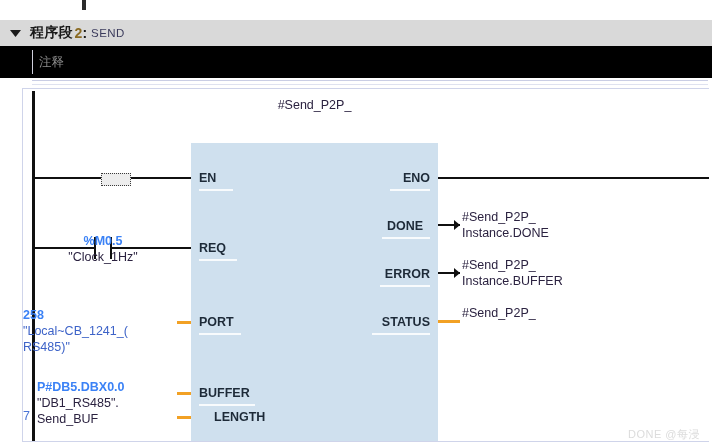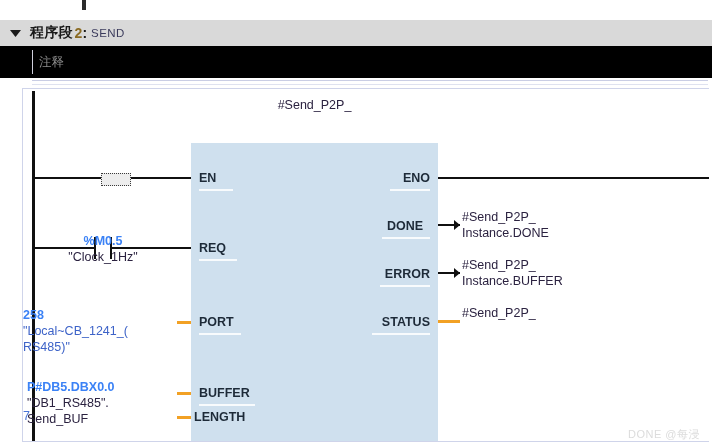--- a/index.html
+++ b/index.html
@@ -180,21 +180,21 @@
       <div class="op-sym">"Clock_1Hz"</div>
     </div>
 
     <div class="operand tright" style="left:0px;top:182px;width:152px;">
       <div class="op-addr">258</div>
       <div class="op-blue">"Local~CB_1241_(</div>
       <div class="op-blue">RS485)"</div>
     </div>
     <div class="conn-orange" style="left:154px;top:232px;width:16px;"></div>
 
-    <div class="operand tright" style="left:4px;top:254px;width:152px;">
+    <div class="operand tright" style="left:14px;top:254px;width:152px;">
       <div class="op-addr">P#DB5.DBX0.0</div>
       <div class="op-sym">"DB1_RS485".</div>
       <div class="op-sym">Send_BUF</div>
     </div>
     <div class="conn-orange" style="left:154px;top:303px;width:16px;"></div>
 
     <div class="operand tright" style="left:0px;top:319px;width:152px;">
       <div class="op-num-blue">7</div>
     </div>
     <div class="conn-orange" style="left:154px;top:327px;width:16px;"></div>
@@ -210,21 +210,21 @@
 
       <div class="pin" style="left:8px;top:98px;">REQ</div>
       <div class="pin-ul" style="left:8px;top:116px;width:38px;"></div>
 
       <div class="pin" style="left:8px;top:172px;">PORT</div>
       <div class="pin-ul" style="left:8px;top:190px;width:42px;"></div>
 
       <div class="pin" style="left:8px;top:243px;text-align:center;">BUFFER</div>
       <div class="pin-ul" style="left:8px;top:261px;width:56px;"></div>
 
-      <div class="pin" style="left:3px;top:267px;text-align:right;">LENGTH</div>
+      <div class="pin" style="left:23px;top:267px;text-align:right;">LENGTH</div>
 
       <div class="pin" style="right:8px;top:28px;">ENO</div>
       <div class="pin-ul" style="right:8px;top:46px;width:40px;"></div>
 
       <div class="pin" style="right:15px;top:76px;">DONE</div>
       <div class="pin-ul" style="right:8px;top:94px;width:48px;"></div>
 
       <div class="pin" style="right:8px;top:124px;margin-left:10px;">ERROR</div>
       <div class="pin-ul" style="right:8px;top:142px;width:50px;"></div>
 

